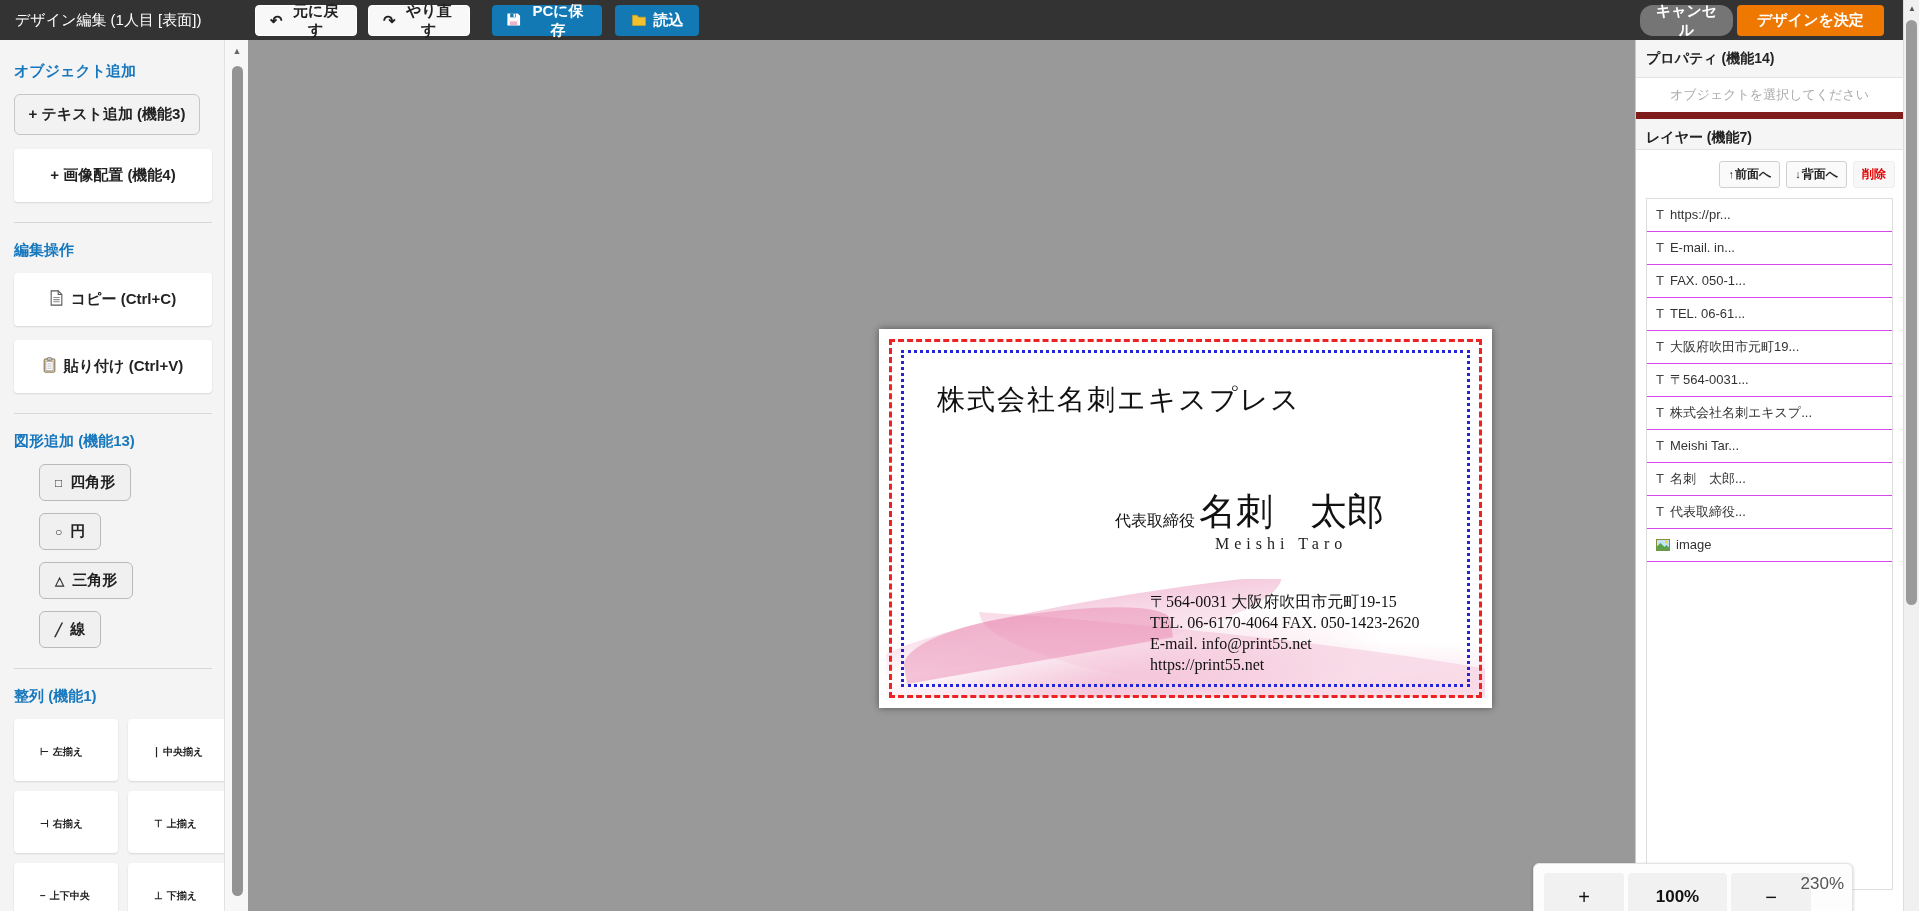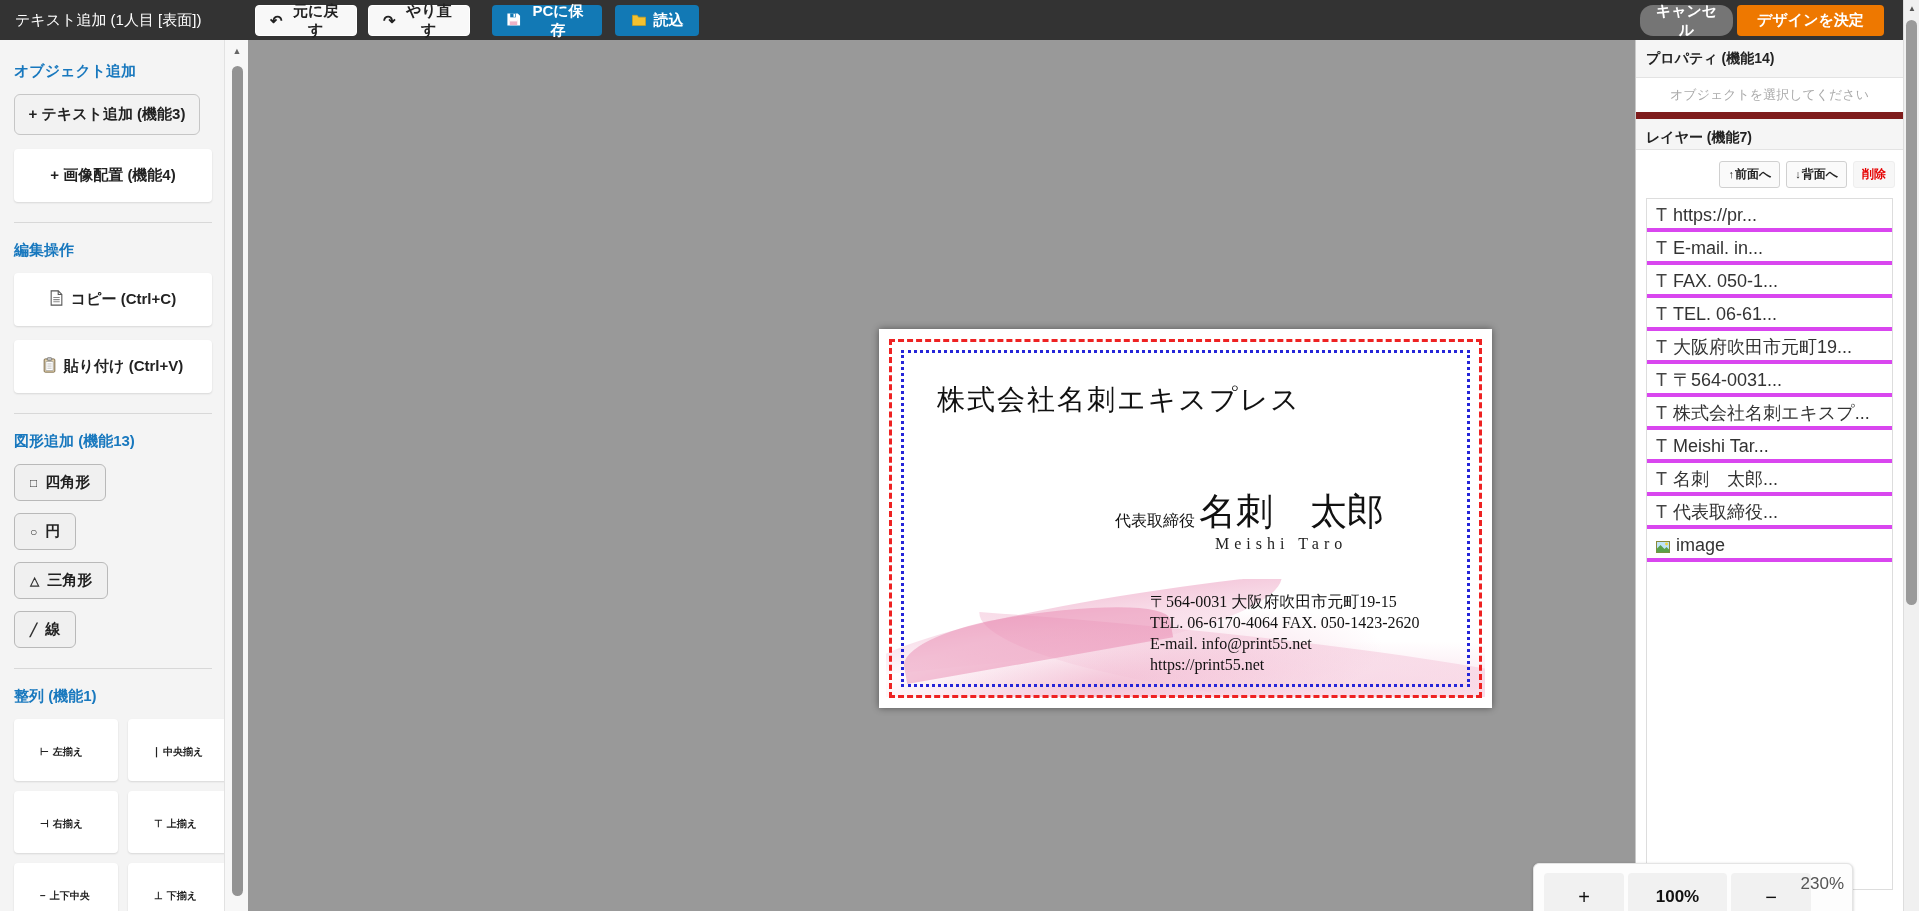--- a/index.html
+++ b/index.html
@@ -28,21 +28,21 @@
   #sidebar { position:absolute; left:0; top:40px; width:224px; height:871px; background:#f4f4f4;
     padding:22px 12px 0 14px; overflow:hidden; z-index:2; }
   .sb-head { color:#1878be; font-weight:bold; font-size:15px; margin-bottom:13px; }
   .sb-divider { border:none; border-top:1px solid #d8d8d8; margin:20px 0 18px 0; }
   .btn-outline { display:block; width:186px; background:#f2f2f2; border:1px solid #c6c6c6; border-radius:6px;
     font-weight:bold; font-size:15px; color:#222; text-align:center; padding:10px 6px; margin-bottom:14px; cursor:pointer; }
   .btn-card { display:flex; width:198px; background:#fff; border:none; border-radius:4px;
     box-shadow:0 1px 2px rgba(0,0,0,.12); font-weight:bold; font-size:15px; color:#222;
     align-items:center; justify-content:center; gap:8px; padding:17px 6px; margin-bottom:14px; cursor:pointer; }
   .btn-shape { display:block; background:#f0f0f0; border:1px solid #b9b9b9; border-radius:6px;
-    font-weight:bold; font-size:15px; color:#222; padding:8px 15px; margin-bottom:12px; width:max-content; cursor:pointer; }
+    font-weight:bold; font-size:15px; color:#222; padding:8px 15px; margin-bottom:12px; width:max-content; cursor:pointer;margin-left:25px; }
   .btn-shape .sic { margin-right:8px; font-size:12px; color:#333; }
   #align-grid { display:grid; grid-template-columns:104px 104px; gap:10px; }
   .btn-align { background:#fff; border:none; border-radius:4px; box-shadow:0 1px 2px rgba(0,0,0,.12);
     font-weight:bold; font-size:10px; color:#222; padding:14px 10px 10px 26px; text-align:left;
     line-height:1.6; min-height:62px; cursor:pointer; }
   .btn-align .aic { margin-right:4px; }
 
   
   #sb-scroll { position:absolute; left:224px; top:40px; width:24px; height:871px; background:#f7f7f7;
     border-left:1px solid #e2e2e2; z-index:3; }
@@ -99,38 +99,38 @@
     border-bottom:1px solid #e3e3e3; font-weight:bold; font-size:14px; color:#222; }
   .rp-head.second { border-top:7px solid #7f1d1d; }
   #rp-placeholder { height:34px; display:flex; align-items:center; justify-content:center;
     color:#aaa; font-size:13px; }
   #layer-btns { height:48px; display:flex; align-items:center; justify-content:flex-end; gap:6px; padding:0 8px; }
   .lbtn { background:#fafafa; border:1px solid #d0d0d0; border-radius:3px; font-size:12px; color:#222;
     padding:4px 8px; cursor:pointer; font-weight:bold; }
   .lbtn .lic { font-size:11px; margin-right:1px; }
   .lbtn.danger { color:#e60000; border-color:#eee; background:#f7f7f7; }
   #layer-list { margin:0 10px; border:1px solid #ddd; height:692px; overflow:hidden; }
-  .layer-row { height:33px; line-height:32px; border-bottom:4px solid #d946ef; padding-left:9px; font-size:18px;
+  .layer-row { height:33px; line-height:32px; border-bottom:1px solid #d946ef; padding-left:9px; font-size:13px;
     color:#333; background:#fff; white-space:nowrap; overflow:hidden; cursor:pointer; }
   .layer-row .t { color:#444; margin-right:6px; }
   .layer-row svg { vertical-align:-2px; margin-right:6px; }
 
   
   #pagescroll { position:absolute; right:0; top:0; width:16px; height:911px; background:#f0f0f0;
     border-left:1px solid #ddd; z-index:10; }
   #pagescroll .arrow { position:absolute; top:4px; left:0; width:16px; text-align:center; font-size:8px; color:#555; }
   #pagescroll .thumb { position:absolute; left:2px; top:20px; width:11px; height:585px; background:#9a9a9a; border-radius:6px; }
 </style>
 </head>
 <body>
 
 <div id="app">
 
   <div id="topbar">
-    <div class="title">テキスト追加 (1人目 [表面])</div>
+    <div class="title">デザイン編集 (1人目 [表面])</div>
     <button class="tbtn light" id="btn-undo">
       <span class="uic">↶</span>
       <span>元に戻す</span>
     </button>
     <button class="tbtn light" id="btn-redo">
       <span class="uic">↷</span>
       <span>やり直す</span>
     </button>
     <button class="tbtn blue" id="btn-save">
       <span><svg width="15" height="15" viewBox="0 0 16 16">

